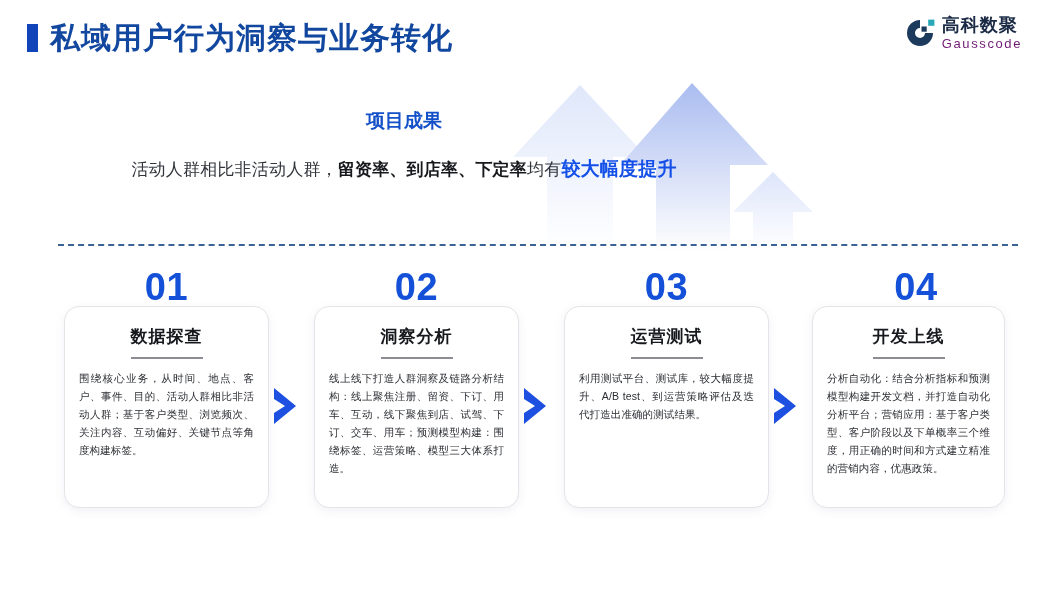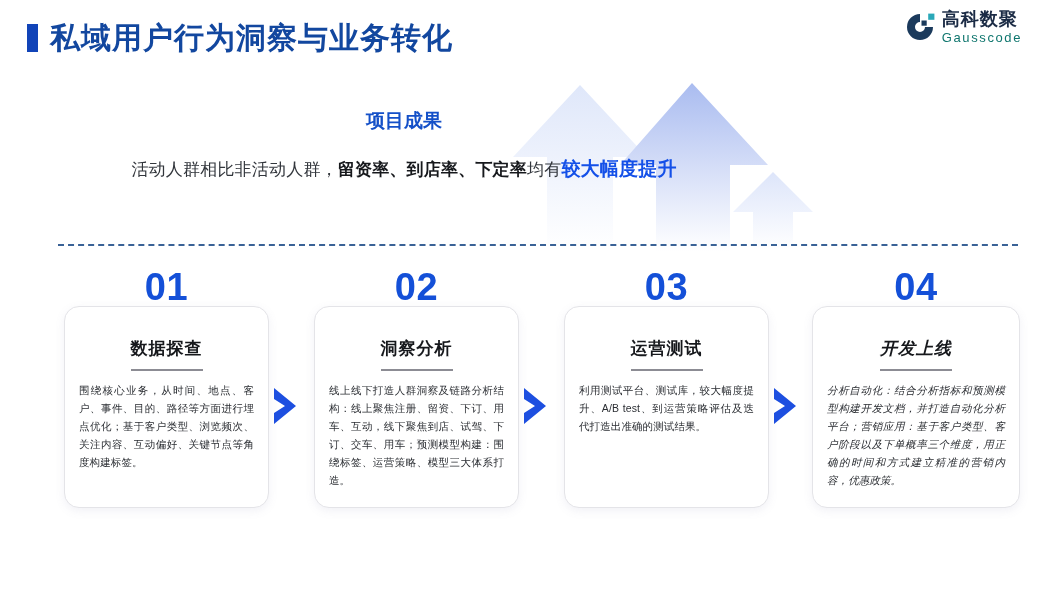--- a/index.html
+++ b/index.html
@@ -44,21 +44,21 @@
     font-weight: bold;
     color: #12479f;
     letter-spacing: 1px;
     white-space: nowrap;
   }
 
   
   #logo {
     position: absolute;
     right: 16px;
-    top: 10px;
+    top: 16px;
     display: flex;
     align-items: flex-end;
     gap: 5px;
   }
   #logo-mark {
     width: 34px;
     height: 34px;
     position: relative;
     flex: 0 0 auto;
   }
@@ -68,21 +68,21 @@
     line-height: 1;
   }
   #logo-cn {
     font-size: 18px;
     font-weight: bold;
     color: #1b2b45;
     letter-spacing: 1px;
   }
   #logo-en {
     font-size: 13px;
-    color: #0f766e;
+    color: #701a75;
     letter-spacing: 1.6px;
     margin-top: 3px;
   }
 
   
   #results {
     position: absolute;
     left: 64px;
     top: 108px;
     width: 680px;
@@ -167,21 +167,21 @@
   .card {
     position: absolute;
     top: 38px;
     left: 0;
     width: 205px;
     height: 202px;
     background: #ffffff;
     border: 1px solid #e4e4e8;
     border-radius: 15px;
     box-shadow: 0 3px 10px rgba(120,120,170,0.10);
-    padding: 26px 14px 10px 14px;
+    padding: 14px 14px 10px 14px;
     z-index: 4;
   }
 
   .card-title {
     text-align: center;
     font-size: 17px;
     font-weight: bold;
     color: #16181c;
     letter-spacing: 1px;
     margin-top: 4px;
@@ -276,21 +276,21 @@
 
   <div id="divider"></div>
 
   <div id="cards">
 
     <div class="card-wrap" style="left:64px;">
       <div class="card-num">01</div>
       <div class="card">
         <div class="card-title">数据探查</div>
         <div class="card-rule"></div>
-        <div class="card-body">围绕核心业务，从时间、地点、客户、事件、目的、路径等方面进行埋点优化；基于客户类型、浏览频次、关注内容、互动偏好、关键节点等角度构建标签。</div>
+        <div class="card-body">围绕核心业务，从时间、地点、客户、事件、目的、活动人群相比非活动人群；基于客户类型、浏览频次、关注内容、互动偏好、关键节点等角度构建标签。</div>
       </div>
     </div>
 
     <svg class="chevron" style="left:272px;" viewBox="0 0 26 40">
         <polygon points="2,2 24,20 2,38 2,27 13,20 2,13" fill="#1d4fe0"></polygon>
       </svg>
 
     <div class="card-wrap" style="left:314px;">
       <div class="card-num">02</div>
       <div class="card">
@@ -312,21 +312,21 @@
         <div class="card-body">利用测试平台、测试库，较大幅度提升、A/B test、到运营策略评估及迭代打造出准确的测试结果。</div>
       </div>
     </div>
 
     <svg class="chevron" style="left:772px;" viewBox="0 0 26 40">
         <polygon points="2,2 24,20 2,38 2,27 13,20 2,13" fill="#1d4fe0"></polygon>
       </svg>
 
     <div class="card-wrap" style="left:812px; width:208px;">
       <div class="card-num" style="width:208px;">04</div>
-      <div class="card" style="width:208px;font-style:italic;">
+      <div class="card" style="width:193px;">
         <div class="card-title">开发上线</div>
         <div class="card-rule"></div>
         <div class="card-body">分析自动化：结合分析指标和预测模型构建开发文档，并打造自动化分析平台；营销应用：基于客户类型、客户阶段以及下单概率三个维度，用正确的时间和方式建立精准的营销内容，优惠政策。</div>
       </div>
     </div>
 
   </div>
 
 </div>
 

